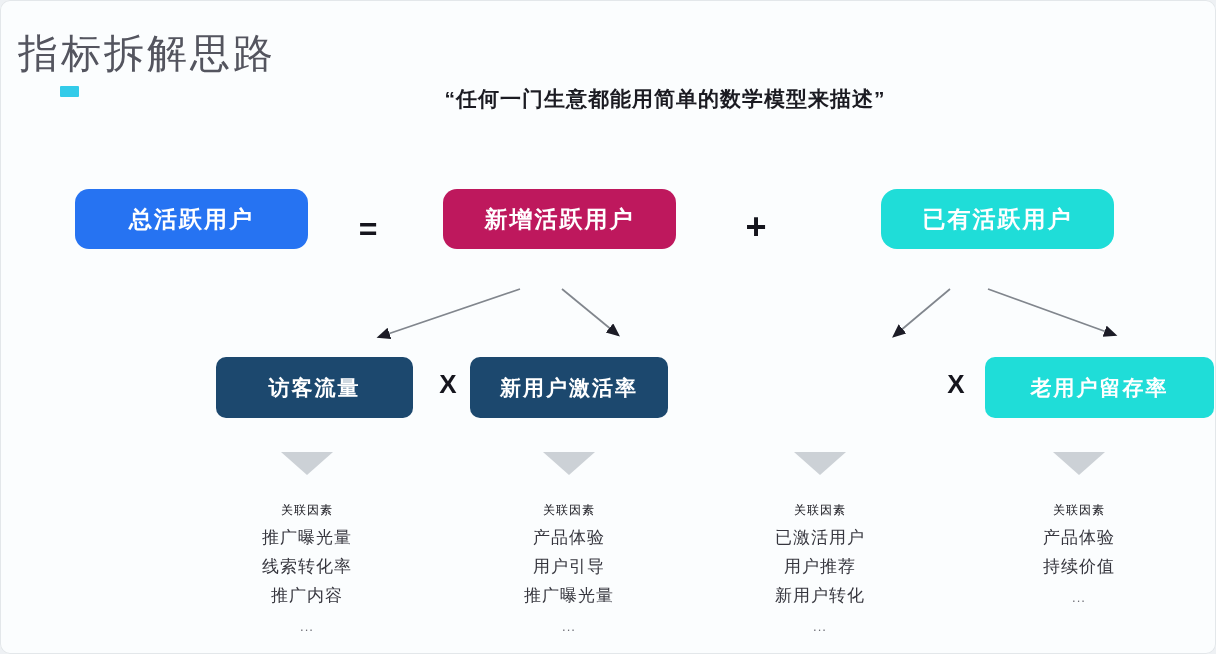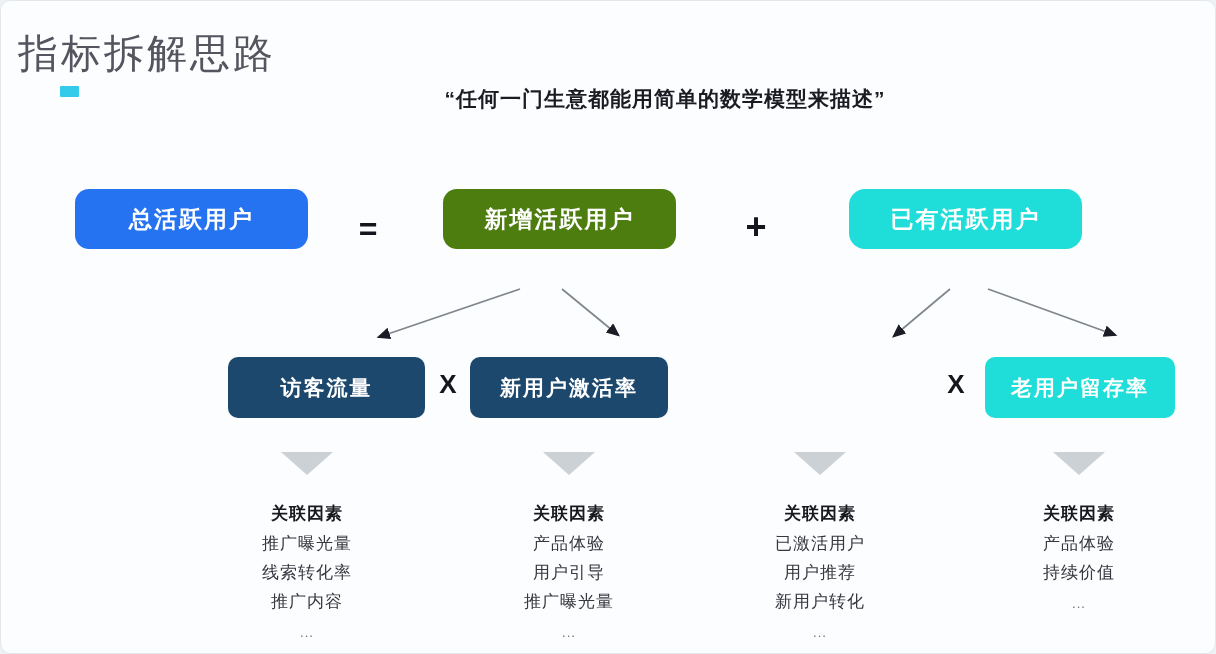--- a/index.html
+++ b/index.html
@@ -26,41 +26,41 @@
     text-align:center; font-size:21px; font-weight:700; color:#1b1b22;
     letter-spacing:1px;
   }
   .box {
     position:absolute; display:flex; align-items:center; justify-content:center;
     color:#ffffff; font-weight:700; letter-spacing:2px; text-align:center;
   }
   .box-lg { height:60px; font-size:23px; border-radius:14px; }
   .box-sm { height:61px; font-size:21px; border-radius:10px; }
   .bg-blue  { background:#2673f2; }
-  .bg-navy  { background:#4d7c0f; }
+  .bg-navy  { background:#be185d; }
   .bg-steel { background:#1c486e; }
   .bg-cyan  { background:#1fddd8; }
-  .r16 { border-radius:16px; }
+  .r16 { border-radius:16px;margin-left:32px; }
   .op {
     position:absolute; color:#15151d; font-weight:900; text-align:center; width:40px;
   }
   .op-eq   { left:348px; top:211px; font-size:32px; }
   .op-plus { left:736px; top:206px; font-size:36px; }
   .op-x    { font-size:26px; top:369px; }
   .arrows { position:absolute; left:0; top:0; width:1216px; height:654px; pointer-events:none; }
   .tri {
     position:absolute; width:0; height:0; top:452px;
     border-left:26px solid transparent; border-right:26px solid transparent;
     border-top:23px solid #ccd1d6;
   }
   .factors {
     position:absolute; top:502px; width:220px; text-align:center;
     font-size:17px; color:#36363e;
   }
-  .factors .hdr { font-weight:700; color:#18181f; font-size:17px; margin-bottom:7px; letter-spacing:1px; }
+  .factors .hdr { font-weight:400; color:#18181f; font-size:12px; margin-bottom:7px; letter-spacing:1px; }
   .factors .item { margin:6px 0; letter-spacing:1px;text-align:center; }
   .factors .more { margin-top:12px; font-size:13px; color:#6e6e76; letter-spacing:1px; }
 </style>
 </head>
 <body>
 
 <div class="page">
 
   <div class="page-title">指标拆解思路</div>
   <div class="accent-square"></div>
@@ -77,26 +77,26 @@
       <marker id="ah" markerWidth="9" markerHeight="8" refX="6.5" refY="3.5" orient="auto">
         <path d="M0,0 L8,3.5 L0,7 Z" fill="#1c1c26"></path>
       </marker>
     </defs>
     <line x1="520" y1="289" x2="379" y2="337" stroke="#81868d" stroke-width="1.7" marker-end="url(#ah)"></line>
     <line x1="562" y1="289" x2="618" y2="335" stroke="#81868d" stroke-width="1.7" marker-end="url(#ah)"></line>
     <line x1="950" y1="289" x2="894" y2="336" stroke="#81868d" stroke-width="1.7" marker-end="url(#ah)"></line>
     <line x1="988" y1="289" x2="1115" y2="335" stroke="#81868d" stroke-width="1.7" marker-end="url(#ah)"></line>
   </svg>
 
-  <div class="box box-sm bg-steel" style="left:228px; top:357px; width:197px;">访客流量</div>
+  <div class="box box-sm bg-steel" style="left:216px; top:357px; width:197px;">访客流量</div>
   <div class="op op-x" style="left:428px;">X</div>
   <div class="box box-sm bg-steel" style="left:470px; top:357px; width:198px;">新用户激活率</div>
 
   <div class="op op-x" style="left:936px;">X</div>
-  <div class="box box-sm bg-cyan" style="left:985px; top:357px; width:190px;">老用户留存率</div>
+  <div class="box box-sm bg-cyan" style="left:985px; top:357px; width:229px;">老用户留存率</div>
 
   <div class="tri" style="left:281px;"></div>
   <div class="tri" style="left:543px;"></div>
   <div class="tri" style="left:794px;"></div>
   <div class="tri" style="left:1053px;"></div>
 
   <div class="factors" style="left:197px;">
     <div class="hdr">关联因素</div>
     <div class="item">推广曝光量</div>
     <div class="item">线索转化率</div>

